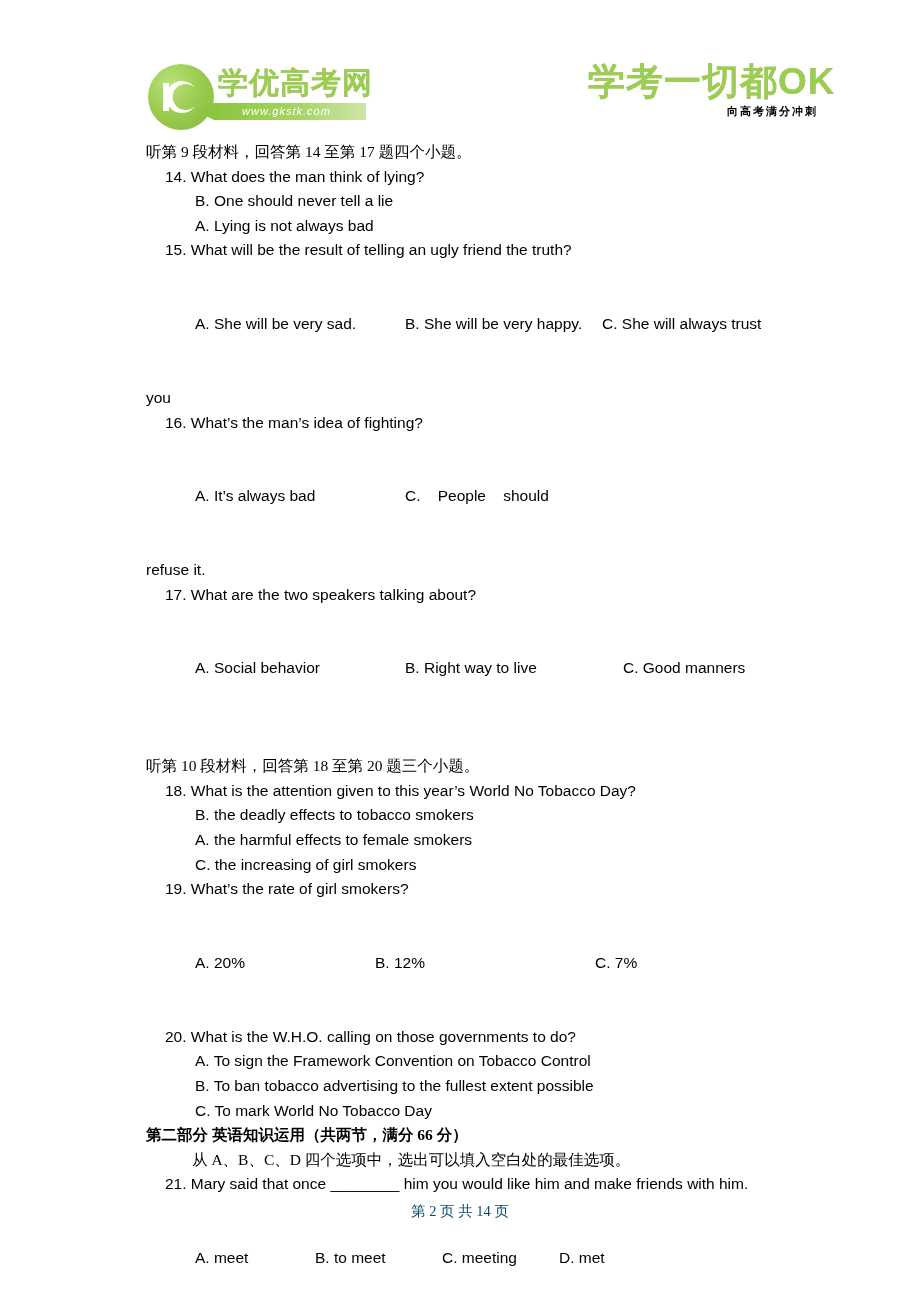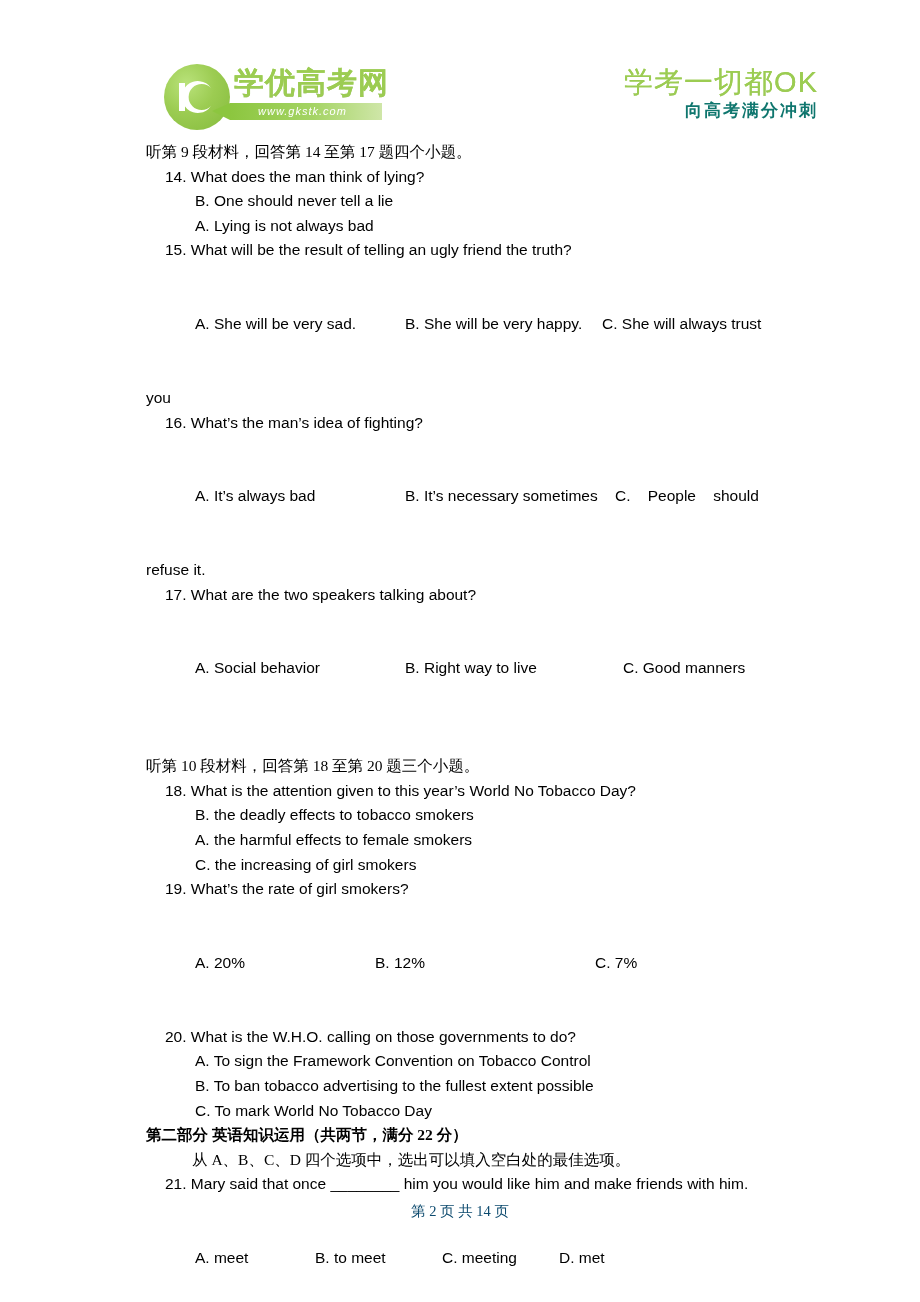--- a/index.html
+++ b/index.html
@@ -23,21 +23,21 @@
   
   .header {
     position: absolute;
     left: 0;
     top: 0;
     width: 920px;
     height: 138px;
   }
   .logo-left {
     position: absolute;
-    left: 164px;
+    left: 148px;
     top: 62px;
     width: 220px;
     height: 72px;
   }
   .logo-mark {
     position: absolute;
     left: 0;
     top: 2px;
     width: 66px;
     height: 66px;
@@ -98,36 +98,36 @@
   }
   .logo-right {
     position: absolute;
     left: 588px;
     top: 64px;
     width: 230px;
     height: 68px;
     text-align: right;
   }
   .slogan-main {
-    font-size: 29px;
+    font-size: 37px;
     line-height: 36px;
-    font-weight: 400;
+    font-weight: 700;
     letter-spacing: 1px;
     color: #9ccc52;
     background: linear-gradient(180deg, #b6dd82 0%, #8cc63f 60%, #cccccc 100%);
     -webkit-background-clip: text;
     background-clip: text;
     white-space: nowrap;
   }
   .slogan-sub {
-    font-size: 17px;
+    font-size: 11px;
     line-height: 22px;
     font-weight: 700;
     letter-spacing: 2px;
-    color: #0f766e;
+    color: #000000;
     white-space: nowrap;
   }
 
   
   .doc {
     position: absolute;
     left: 130px;
     top: 140px;
     width: 660px;
   }
@@ -214,21 +214,20 @@
         <span style="width:197px">B. She will be very happy.</span>
         <span>C. She will always trust</span>
       </span>
     </div>
     <div class="ln flush">you</div>
 
     <div class="ln q">16. What’s the man’s idea of fighting?</div>
     <div class="ln opt">
       <span class="cols">
         <span style="width:210px">A. It’s always bad</span>
-        <span style="width:210px">B. It’s necessary sometimes</span>
         <span>C.    People    should</span>
       </span>
     </div>
     <div class="ln flush">refuse it.</div>
 
     <div class="ln q">17. What are the two speakers talking about?</div>
     <div class="ln opt">
       <span class="cols">
         <span style="width:210px">A. Social behavior</span>
         <span style="width:218px">B. Right way to live</span>
@@ -252,21 +251,21 @@
         <span style="width:220px">B. 12%</span>
         <span>C. 7%</span>
       </span>
     </div>
 
     <div class="ln q">20. What is the W.H.O. calling on those governments to do?</div>
     <div class="ln opt">A. To sign the Framework Convention on Tobacco Control</div>
     <div class="ln opt">B. To ban tobacco advertising to the fullest extent possible</div>
     <div class="ln opt">C. To mark World No Tobacco Day</div>
 
-    <div class="cn-bold flush">第二部分  英语知识运用（共两节，满分 22 分）</div>
+    <div class="cn-bold flush">第二部分  英语知识运用（共两节，满分 66 分）</div>
     <div class="cn cn-indent">从 A、B、C、D 四个选项中，选出可以填入空白处的最佳选项。</div>
 
     <div class="ln q">21. Mary said that once ________ him you would like him and make friends with him.</div>
     <div class="ln opt">
       <span class="cols">
         <span style="width:120px">A. meet</span>
         <span style="width:127px">B. to meet</span>
         <span style="width:117px">C. meeting</span>
         <span>D. met</span>
       </span>

